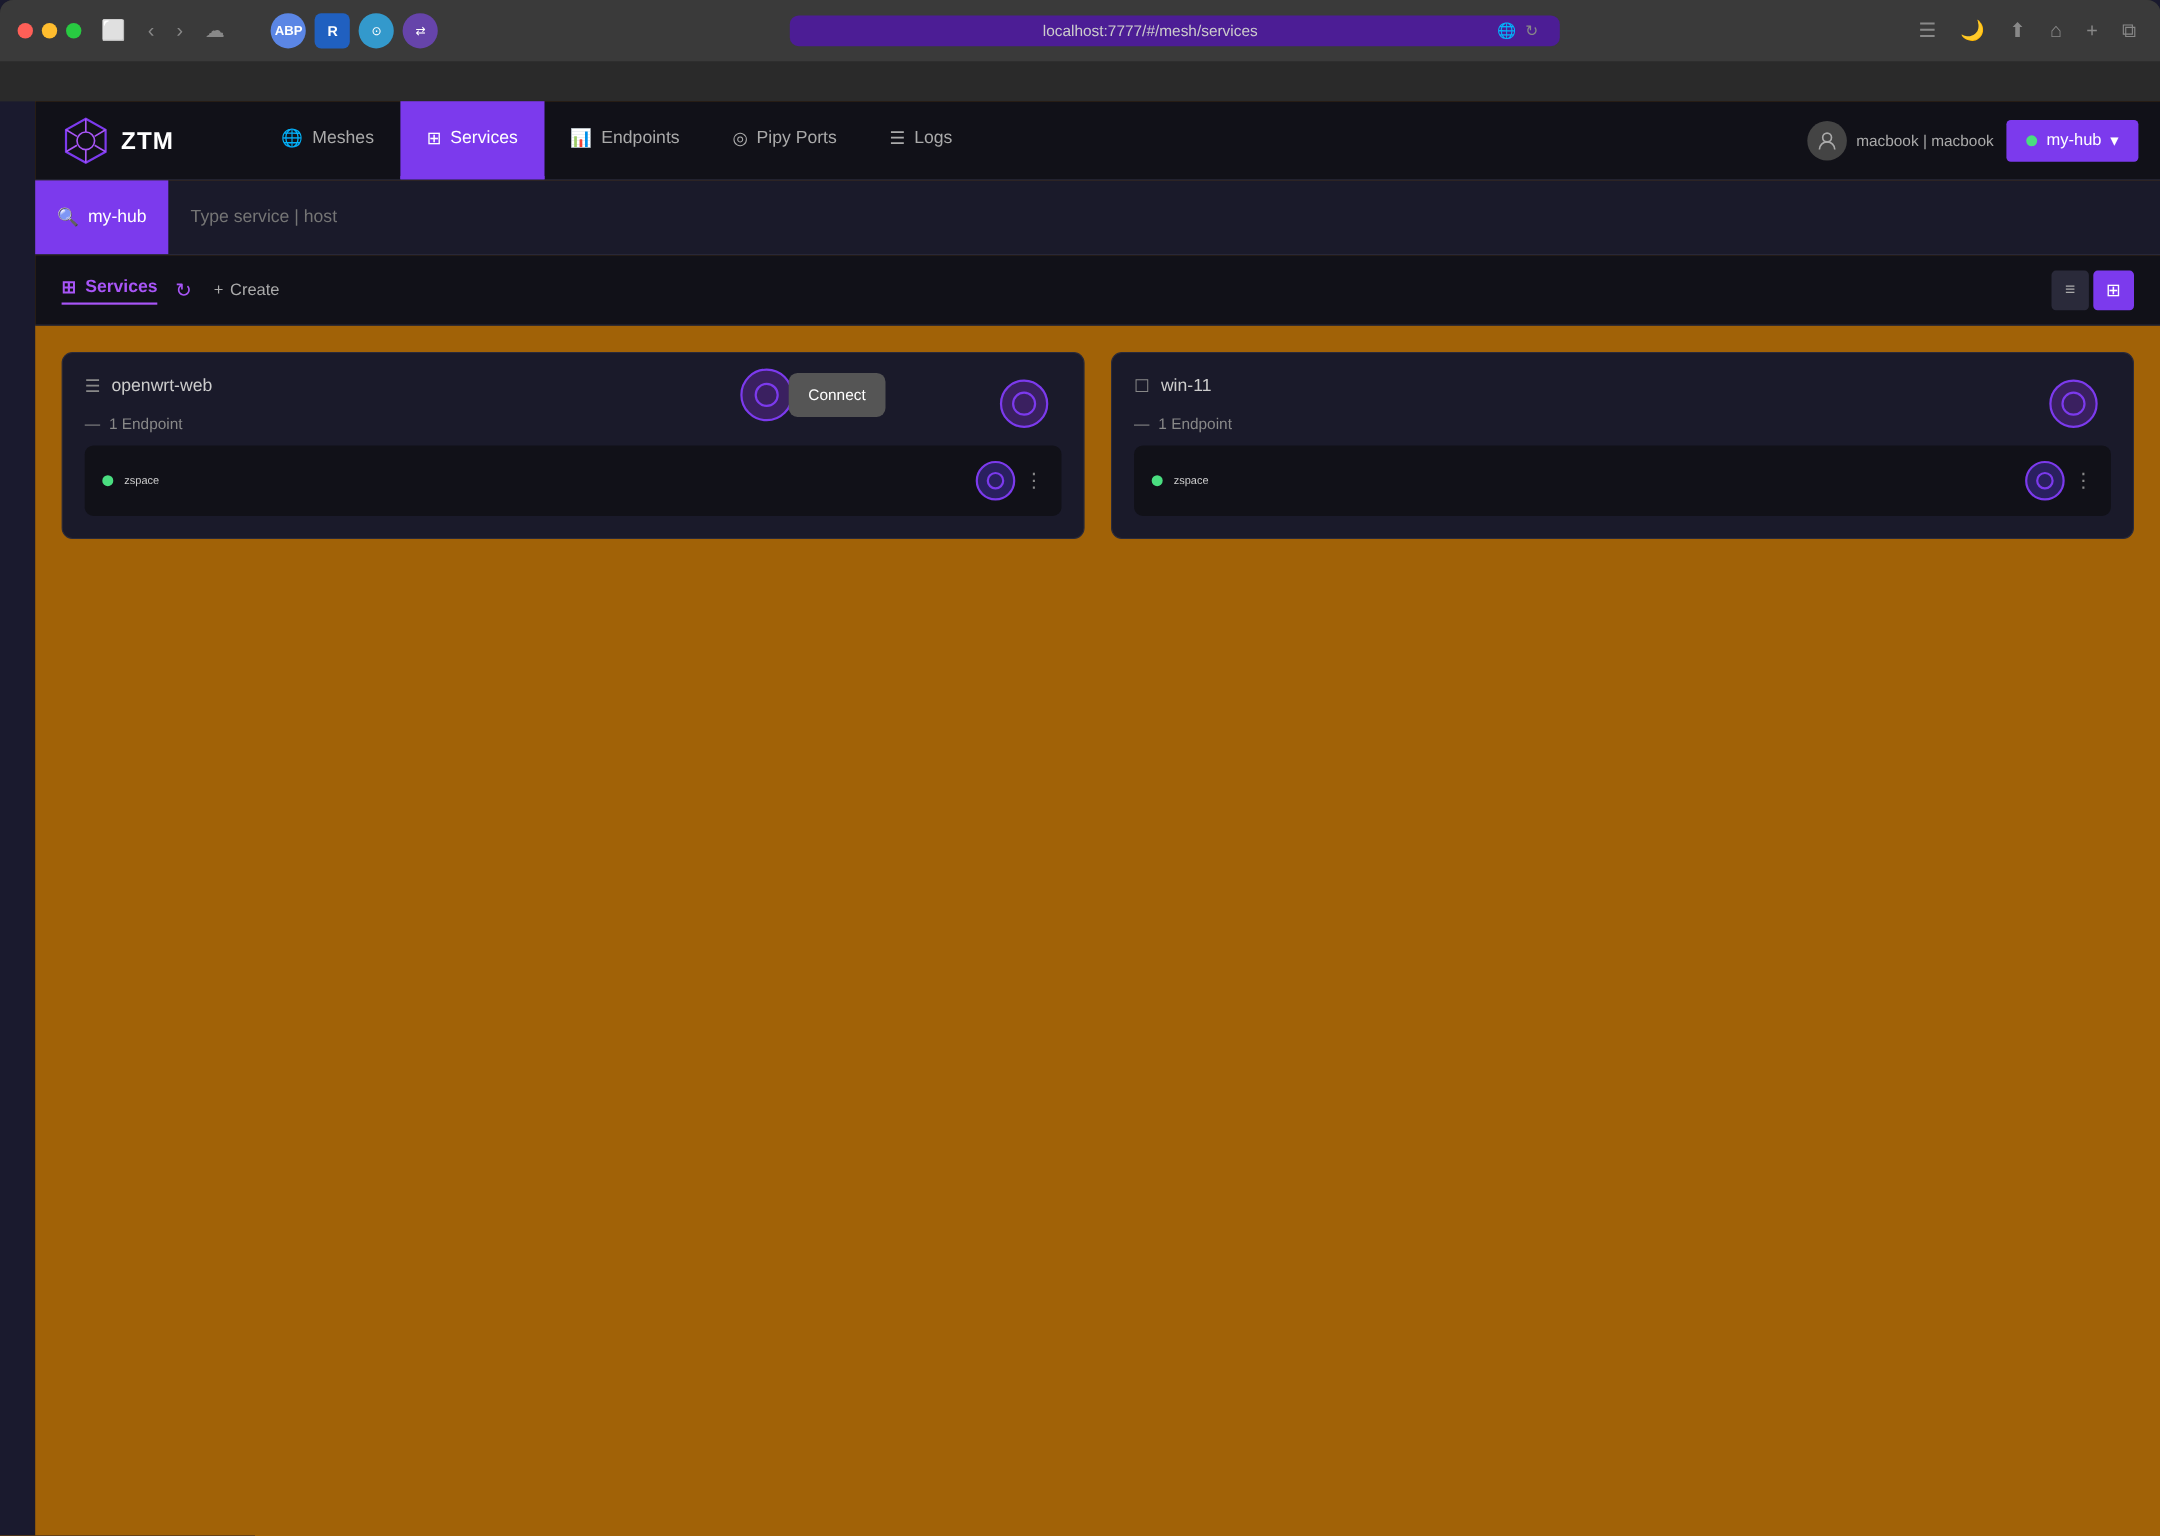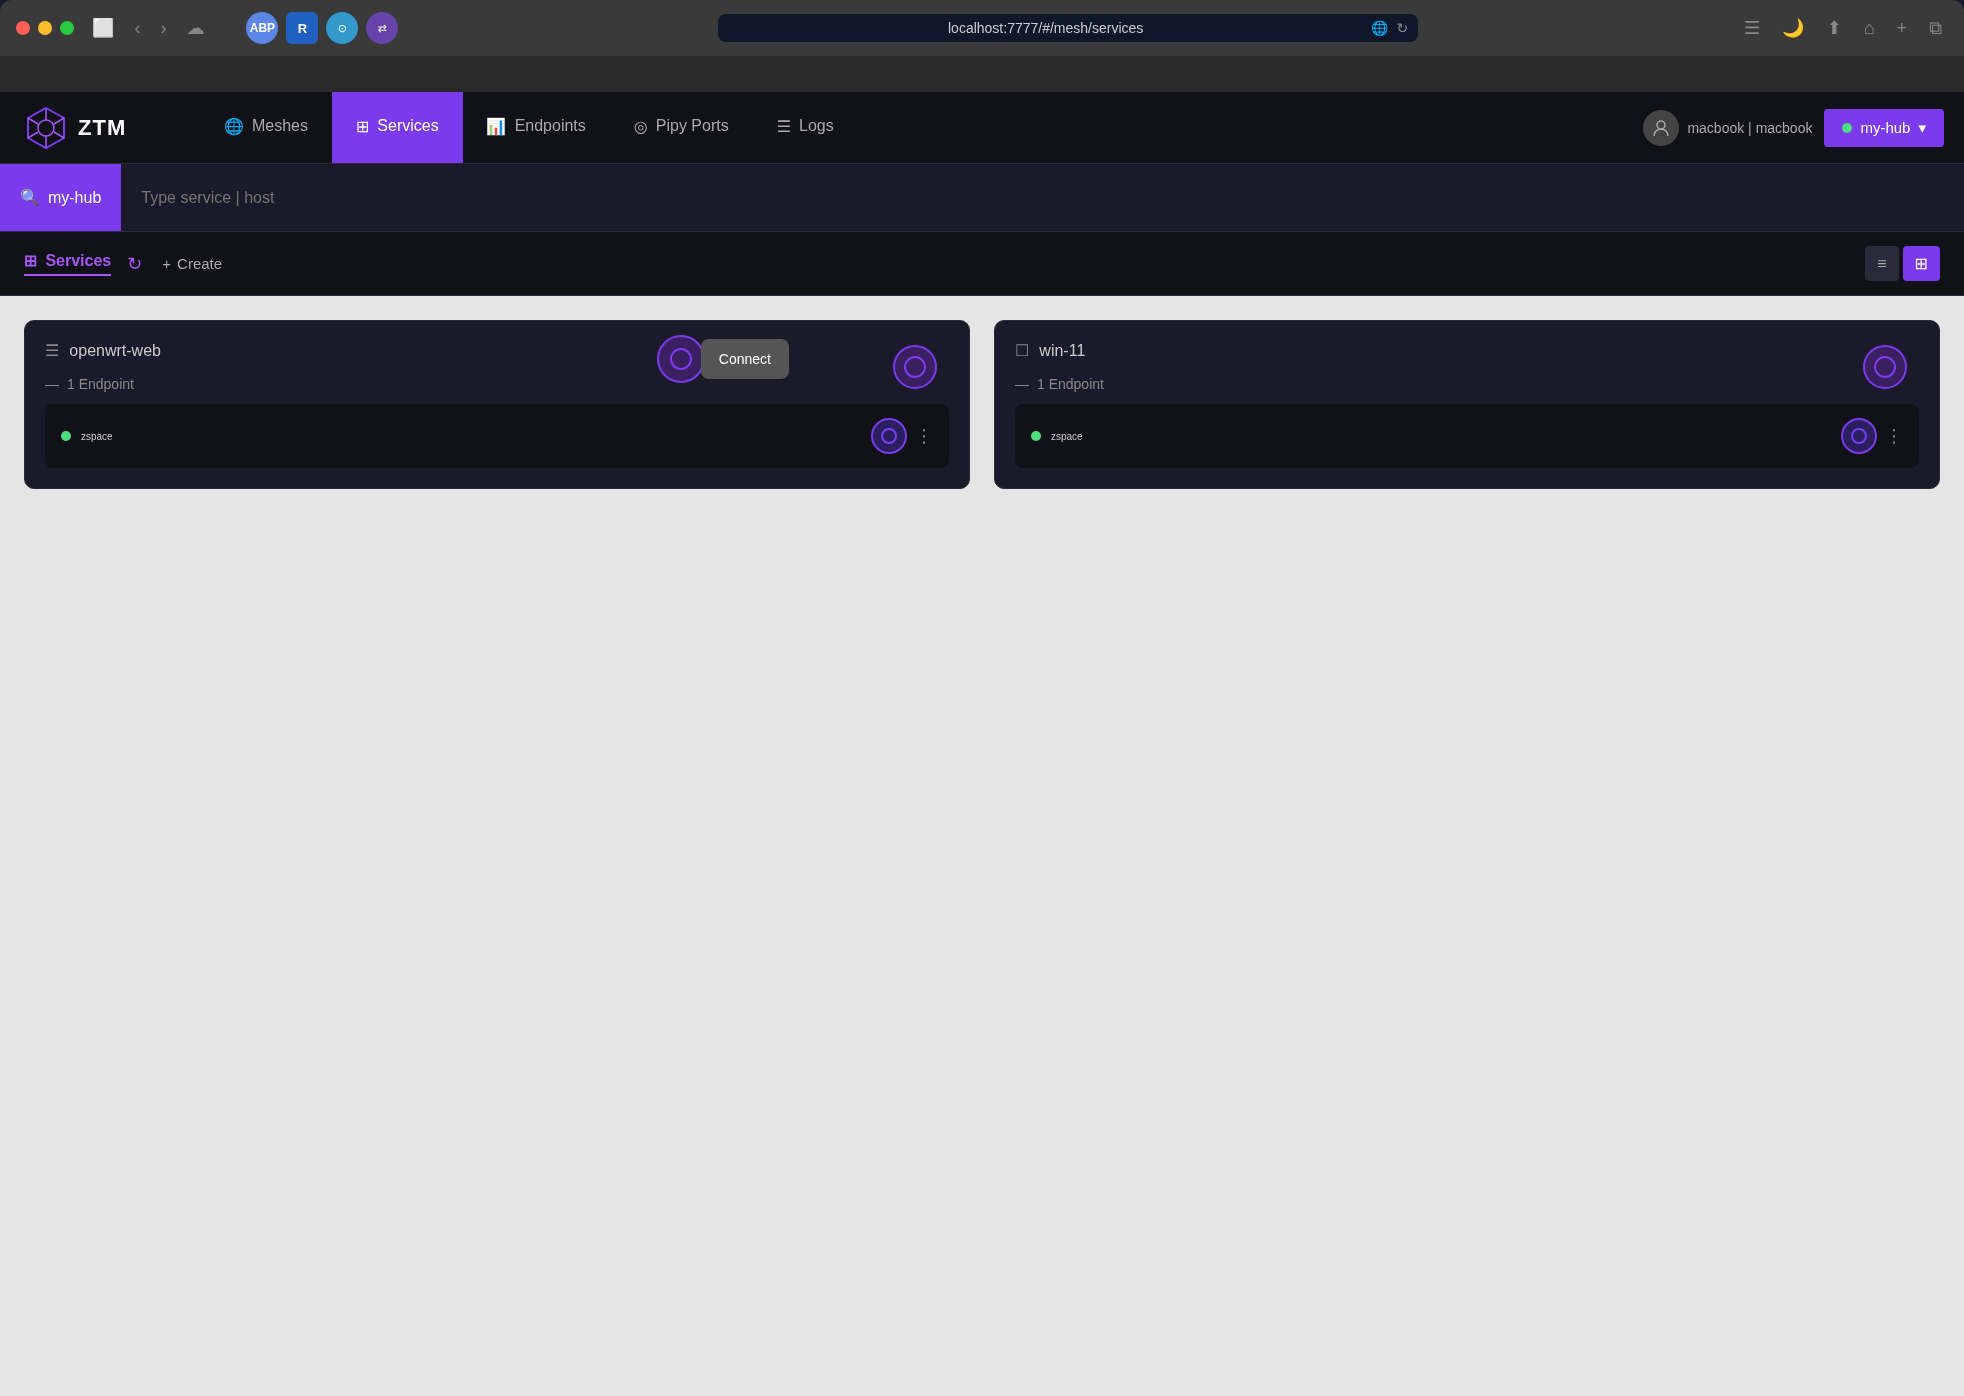--- a/index.html
+++ b/index.html
@@ -55,23 +55,23 @@
       color: #888;
       font-size: 18px;
       cursor: pointer;
       padding: 4px 6px;
     }
 
     .address-bar-container {
       flex: 1;
       display: flex;
       align-items: center;
-      background: #0f172a;
+      background: #4c1d95;
       border-radius: 8px;
-      padding: 6px 10px;
+      padding: 6px 20px;
       gap: 8px;
       max-width: 700px;
       margin: 0 auto;
     }
 
     .address-text {
       color: #ccc;
       font-size: 14px;
       flex: 1;
       text-align: center;
@@ -86,22 +86,23 @@
     }
 
     
     .tab-bar {
       background: #2a2a2a;
       height: 36px;
     }
 
     
     .app-container {
-      background: #e5e5e5;
+      background: #a16207;
       min-height: calc(1396px - 56px - 36px);
+      margin-left: 32px;
     }
 
     
     .top-nav {
       display: flex;
       align-items: center;
       background: #111118;
       height: 72px;
       border-bottom: 1px solid #2a2a3a;
     }

